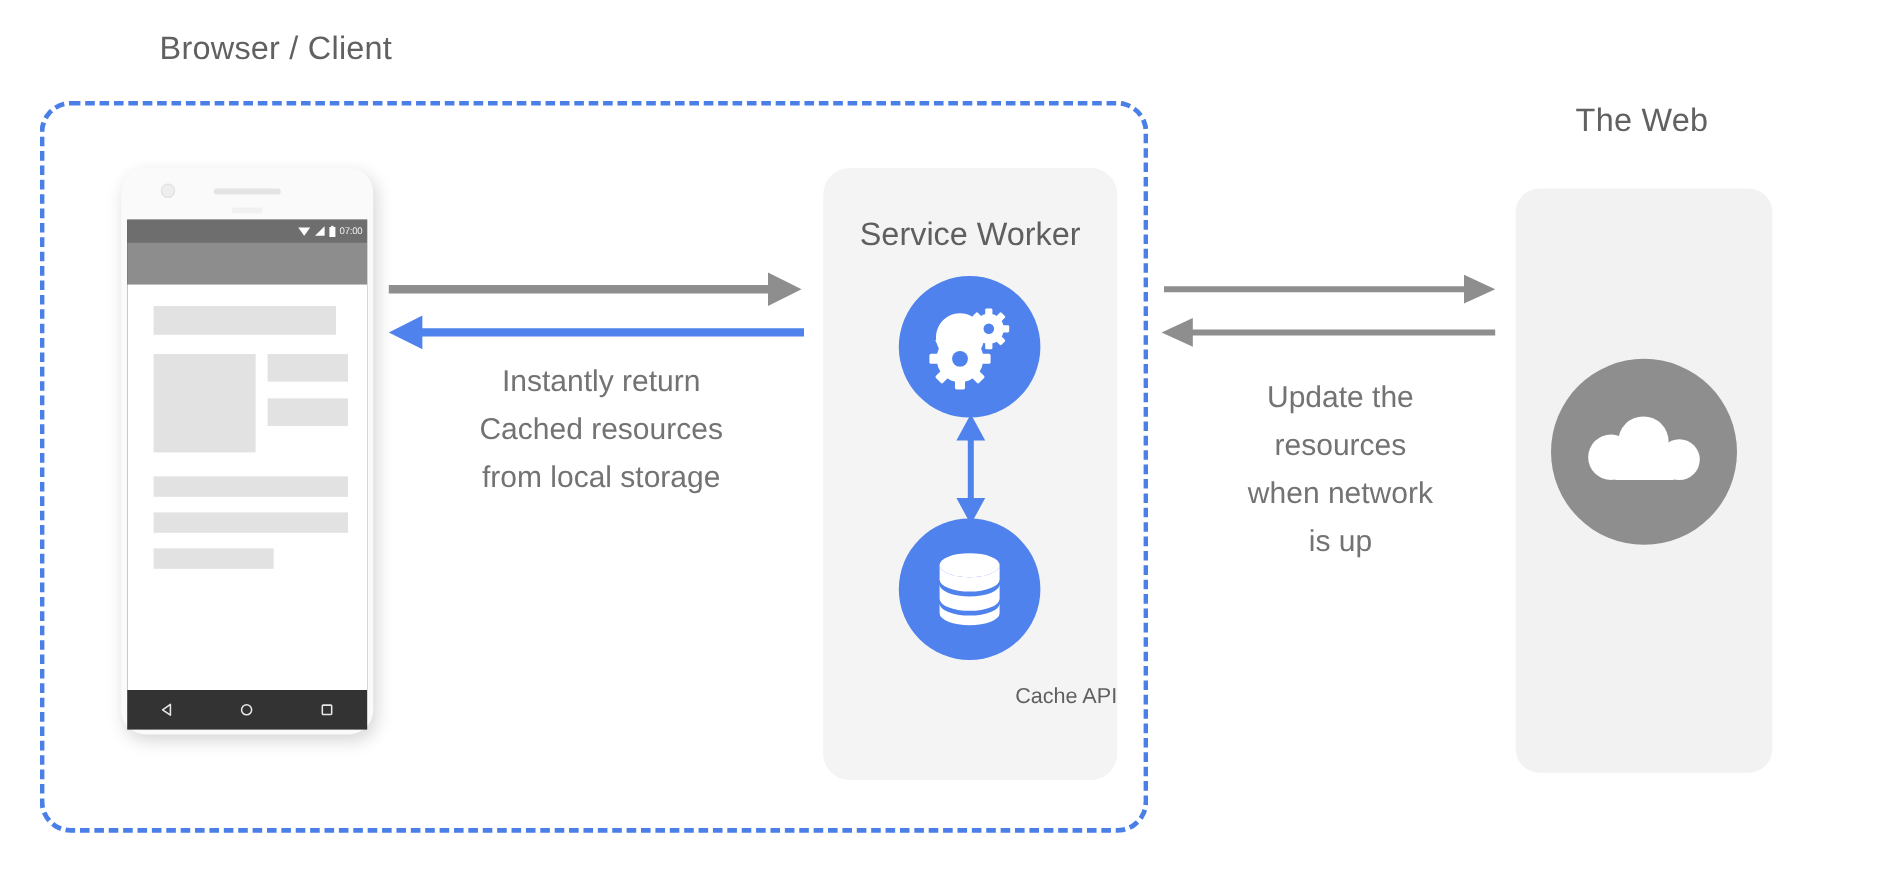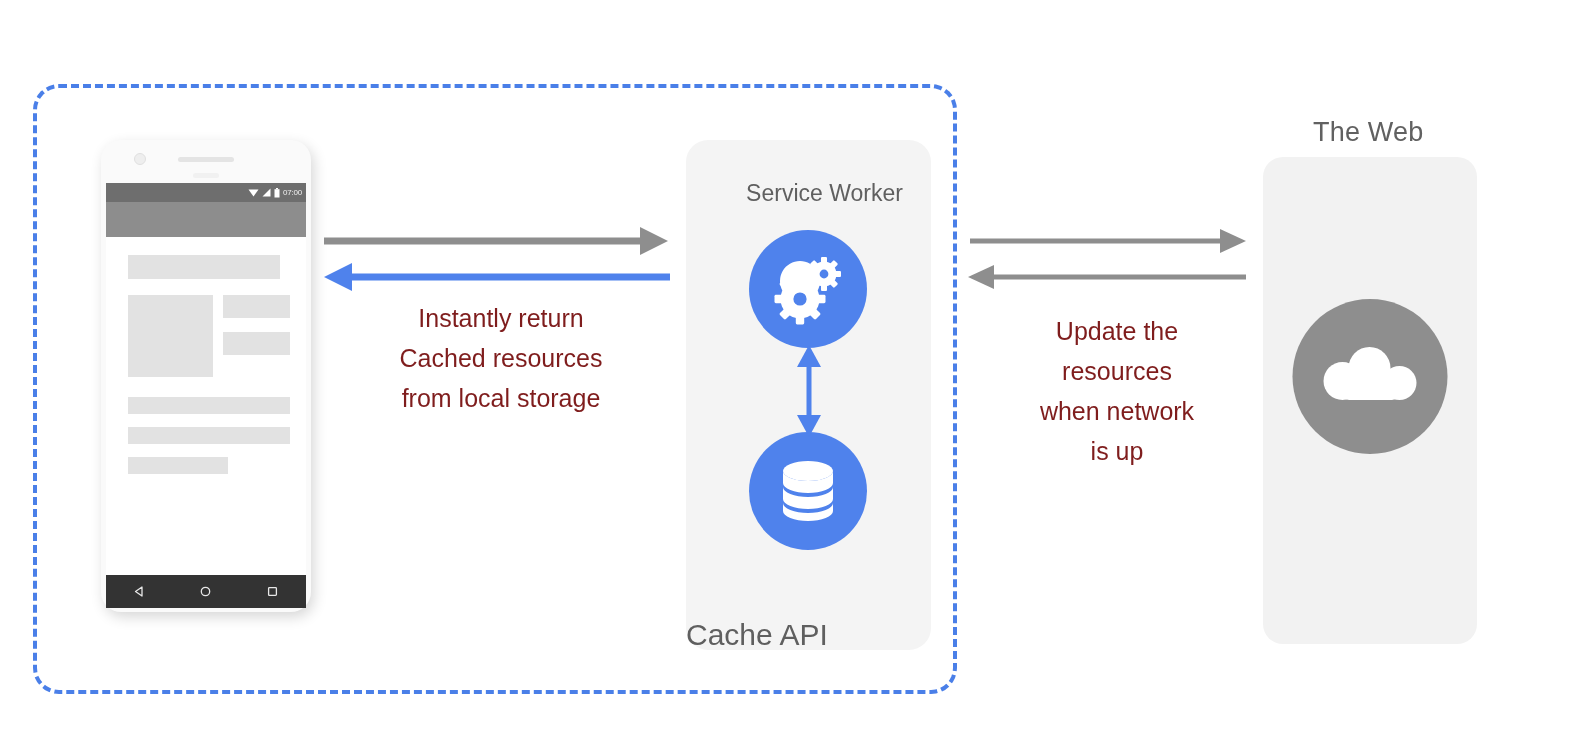--- a/index.html
+++ b/index.html
@@ -14,21 +14,21 @@
 
   
   .zone-title{
     position:absolute;
     font-size:27px;
     color:#616161;
     white-space:nowrap;
     letter-spacing:.2px;
   }
   #browser-title{left:133px;top:25px;}
-  #web-title{left:1313px;top:85px;margin-top:32px;}
+  #web-title{left:1313px;top:85px;}
 
   
   #browser-boundary{
     position:absolute;
     left:33px;top:84px;
     width:924px;height:610px;
     border:4px dashed #4a7fe8;
     border-radius:26px;
     box-sizing:border-box;
   }
@@ -97,26 +97,26 @@
 
   
   #sw-card{
     position:absolute;
     left:686px;top:140px;
     width:245px;height:510px;
     background:#f4f4f4;
     border-radius:22px;
   }
   #sw-label{
-    position:absolute;left:16px;top:40px;width:245px;
-    text-align:center;font-size:23px;color:#5f5f5f;
+    position:absolute;left:0;top:40px;width:245px;
+    text-align:center;font-size:27px;color:#5f5f5f;
   }
   #cache-label{
     position:absolute;left:0;top:430px;width:245px;
-    text-align:left;font-size:30px;color:#5f5f5f;margin-top:48px;
+    text-align:right;font-size:18px;color:#5f5f5f;
   }
   .blue-circle{
     position:absolute;
     width:118px;height:118px;border-radius:50%;
     background:#4f82ec;
     display:flex;align-items:center;justify-content:center;
   }
   #gears-circle{left:63px;top:90px;}
   #db-circle{left:63px;top:292px;}
 
@@ -137,34 +137,35 @@
 
   
   .arrow-svg{position:absolute;overflow:visible;}
   #arrow-left-group{left:322px;top:222px;}
   #arrow-right-group{left:968px;top:222px;}
   #arrow-vertical{left:792px;top:345px;}
 
   
   .caption{
     position:absolute;
-    color:#7f1d1d;
+    color:#737373;
     font-size:25px;
     line-height:40px;
     text-align:center;
     white-space:pre-line;
   }
   #caption-left{left:356px;top:298px;width:290px;}
   #caption-right{left:988px;top:311px;width:258px;}
 </style>
 </head>
 <body>
 
 <div id="stage">
 
+  <div class="zone-title" id="browser-title">Browser / Client</div>
   <div class="zone-title" id="web-title">The Web</div>
 
   <div id="browser-boundary"></div>
 
   <div id="phone">
     <div id="phone-camera"></div>
     <div id="phone-speaker"></div>
     <div id="phone-sensor"></div>
 
     <div id="phone-screen">

